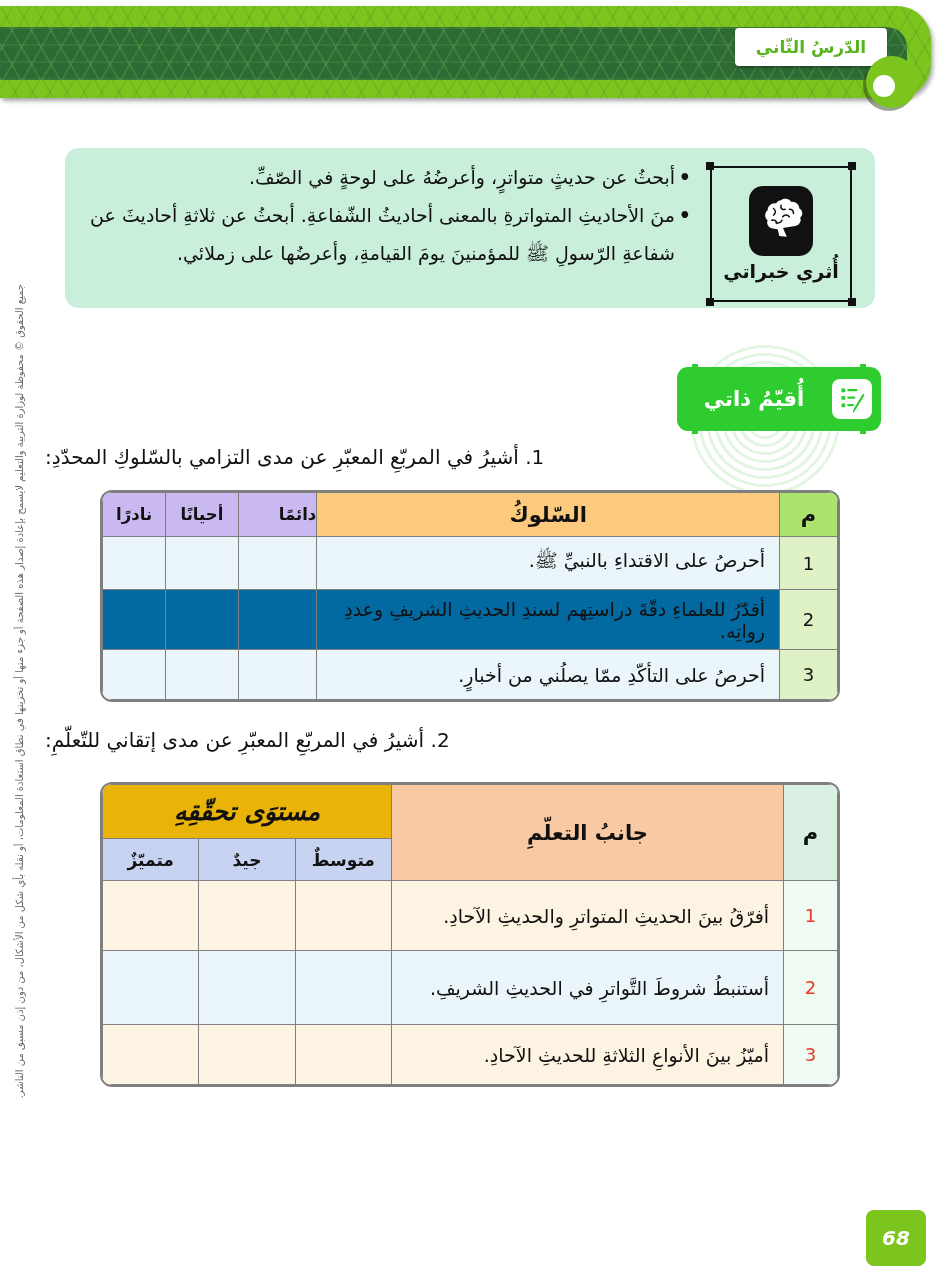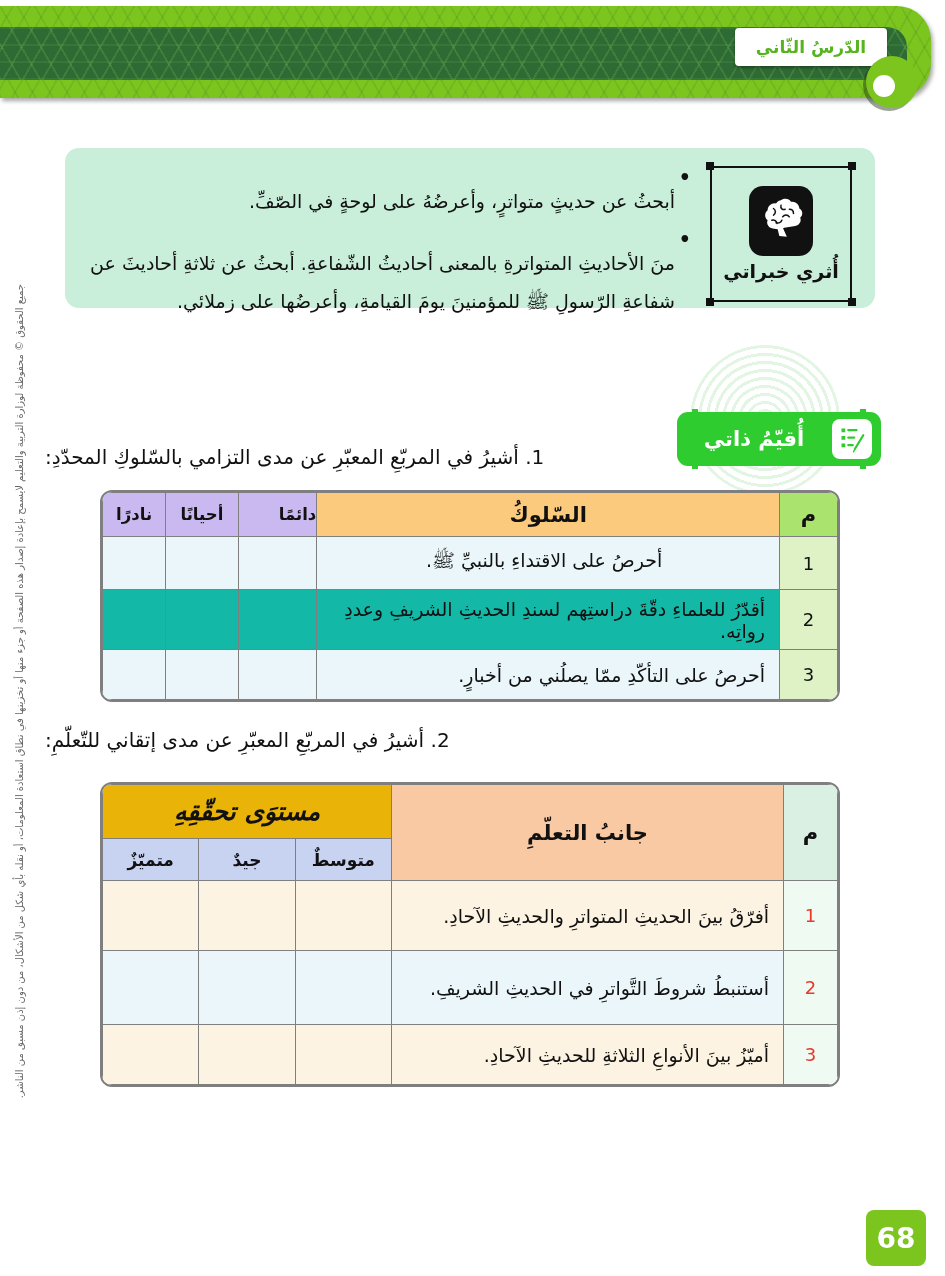--- a/index.html
+++ b/index.html
@@ -45,30 +45,30 @@
   .knob.tl{ top:-6px; left:-6px; } .knob.tr{ top:-6px; right:-6px; }
   .knob.bl{ bottom:-6px; left:-6px; } .knob.br{ bottom:-6px; right:-6px; }
   .brain-box { width:64px; height:70px; background:#111; border-radius:14px;
           display:flex; align-items:center; justify-content:center; }
   .enrich-label { font-size:19px; font-weight:bold; color:#111; }
   .enrich-text { flex:1; direction:rtl; text-align:right; color:#111;
           font-size:19px; line-height:38px; padding:4px 6px 0 4px; }
   .enrich-intro { padding-right:4px; }
   .enrich-bullet { display:flex; direction:rtl; }
   .enrich-bullet .bullet { flex:0 0 16px; font-weight:bold; }
-  .enrich-bullet .btxt { flex:1;margin-top:24px; }
+  .enrich-bullet .btxt { flex:1; }
 
   
   .banner-ornament { position:absolute; left:690px; top:345px; width:150px; height:150px; border-radius:50%;
           background:repeating-radial-gradient(circle at center, #d9f1d9 0 3px, #ffffff 3px 8px);
           opacity:.75; }
-  .self-banner { position:absolute; left:678px; top:368px; width:202px; height:52px;
+  .self-banner { position:absolute; left:678px; top:368px; width:202px; height:62px;
           background:#2fcc2f; border-radius:10px; direction:rtl;
           display:flex; align-items:center; gap:10px; padding:0 8px;
-          box-shadow:0 0 0 1px #2fcc2f;margin-top:45px; }
+          box-shadow:0 0 0 1px #2fcc2f; }
   .self-banner .knob2 { position:absolute; width:6px; height:6px; background:#2fcc2f; }
   .knob2.a{ top:-4px; right:14px; } .knob2.b{ bottom:-4px; right:14px; }
   .knob2.c{ top:-4px; left:14px; }  .knob2.d{ bottom:-4px; left:14px; }
   .banner-icon { width:40px; height:40px; background:#ffffff; border-radius:8px;
           display:flex; align-items:center; justify-content:center; }
   .banner-text { flex:1; text-align:center; color:#ffffff; font-size:21px; font-weight:bold; }
 
   
   .instr { position:absolute; right:40px; direction:rtl; text-align:left;
           font-size:20px; color:#111; width:860px; }
@@ -83,41 +83,41 @@
   table { width:100%; border-collapse:collapse; direction:rtl; table-layout:fixed; }
   th, td { border:1.6px solid #7f7f7f; }
   th { font-weight:bold; color:#111; }
   
   .t1 .h-num     { width:56px;  background:#abe36f; font-size:21px; height:44px; }
   .t1 .h-behav   { width:447px; background:#fbca7d; font-size:21px; }
   .t1 .h-scale   { background:#c9b9f0; font-size:16.5px; }
   .t1 .w-always  { width:76px;padding-left:44px; } .t1 .w-some { width:70px; } .t1 .w-rare { width:61px; }
   .t1 .c-num     { background:#dff2c6; text-align:center; font-size:18px; color:#111; }
   .t1 tr.r1 td   { height:53px; } .t1 tr.r2 td { height:60px; } .t1 tr.r3 td { height:50px; }
-  .t1 tr.r1 .c-text, .t1 tr.r1 .c-mark { background:#eaf6fa;text-align:center; }
-  .t1 tr.r2 .c-text, .t1 tr.r2 .c-mark { background:#14b8a6; }
+  .t1 tr.r1 .c-text, .t1 tr.r1 .c-mark { background:#eaf6fa; }
+  .t1 tr.r2 .c-text, .t1 tr.r2 .c-mark { background:#0369a1; }
   .t1 tr.r3 .c-text, .t1 tr.r3 .c-mark { background:#eaf6fa; }
   .c-text { text-align:right; padding:4px 14px 4px 6px; font-size:19px; color:#111; }
   
   .t2 .h-num     { width:54px;  background:#d9f0e3; font-size:21px; }
   .t2 .h-aspect  { width:392px; background:#f9c9a3; font-size:21px; }
   .t2 .h-level   { background:#eab308; font-size:25px; height:54px;font-style:italic; }
   .t2 .h-sub     { background:#c8d3f2; font-size:17px; height:42px; }
   .t2 .w-mid { width:100px; } .t2 .w-good { width:100px; } .t2 .w-exc { width:94px; }
   .t2 .c-num     { background:#effaf2; text-align:center; font-size:18px; color:#e8392a; }
   .t2 tr.r1 td   { height:70px; } .t2 tr.r2 td { height:74px; } .t2 tr.r3 td { height:60px; }
   .t2 tr.r1 .c-text, .t2 tr.r1 .c-mark { background:#fdf3e2; }
   .t2 tr.r2 .c-text, .t2 tr.r2 .c-mark { background:#eaf6fa; }
   .t2 tr.r3 .c-text, .t2 tr.r3 .c-mark { background:#fdf3e2; }
 
   
   .pagenum { position:absolute; left:866px; top:1210px; width:60px; height:56px;
           background:#7cc41e; border-radius:8px; color:#ffffff;
           display:flex; align-items:center; justify-content:center;
-          font-size:28px; font-weight:bold; }
+          font-size:20px; font-weight:bold;font-style:italic; }
 </style>
 </head>
 <body>
 
 <div class="page">
 
   <div class="band">
     <div class="band-inner"></div>
   </div>
   <div class="lesson-pill">

